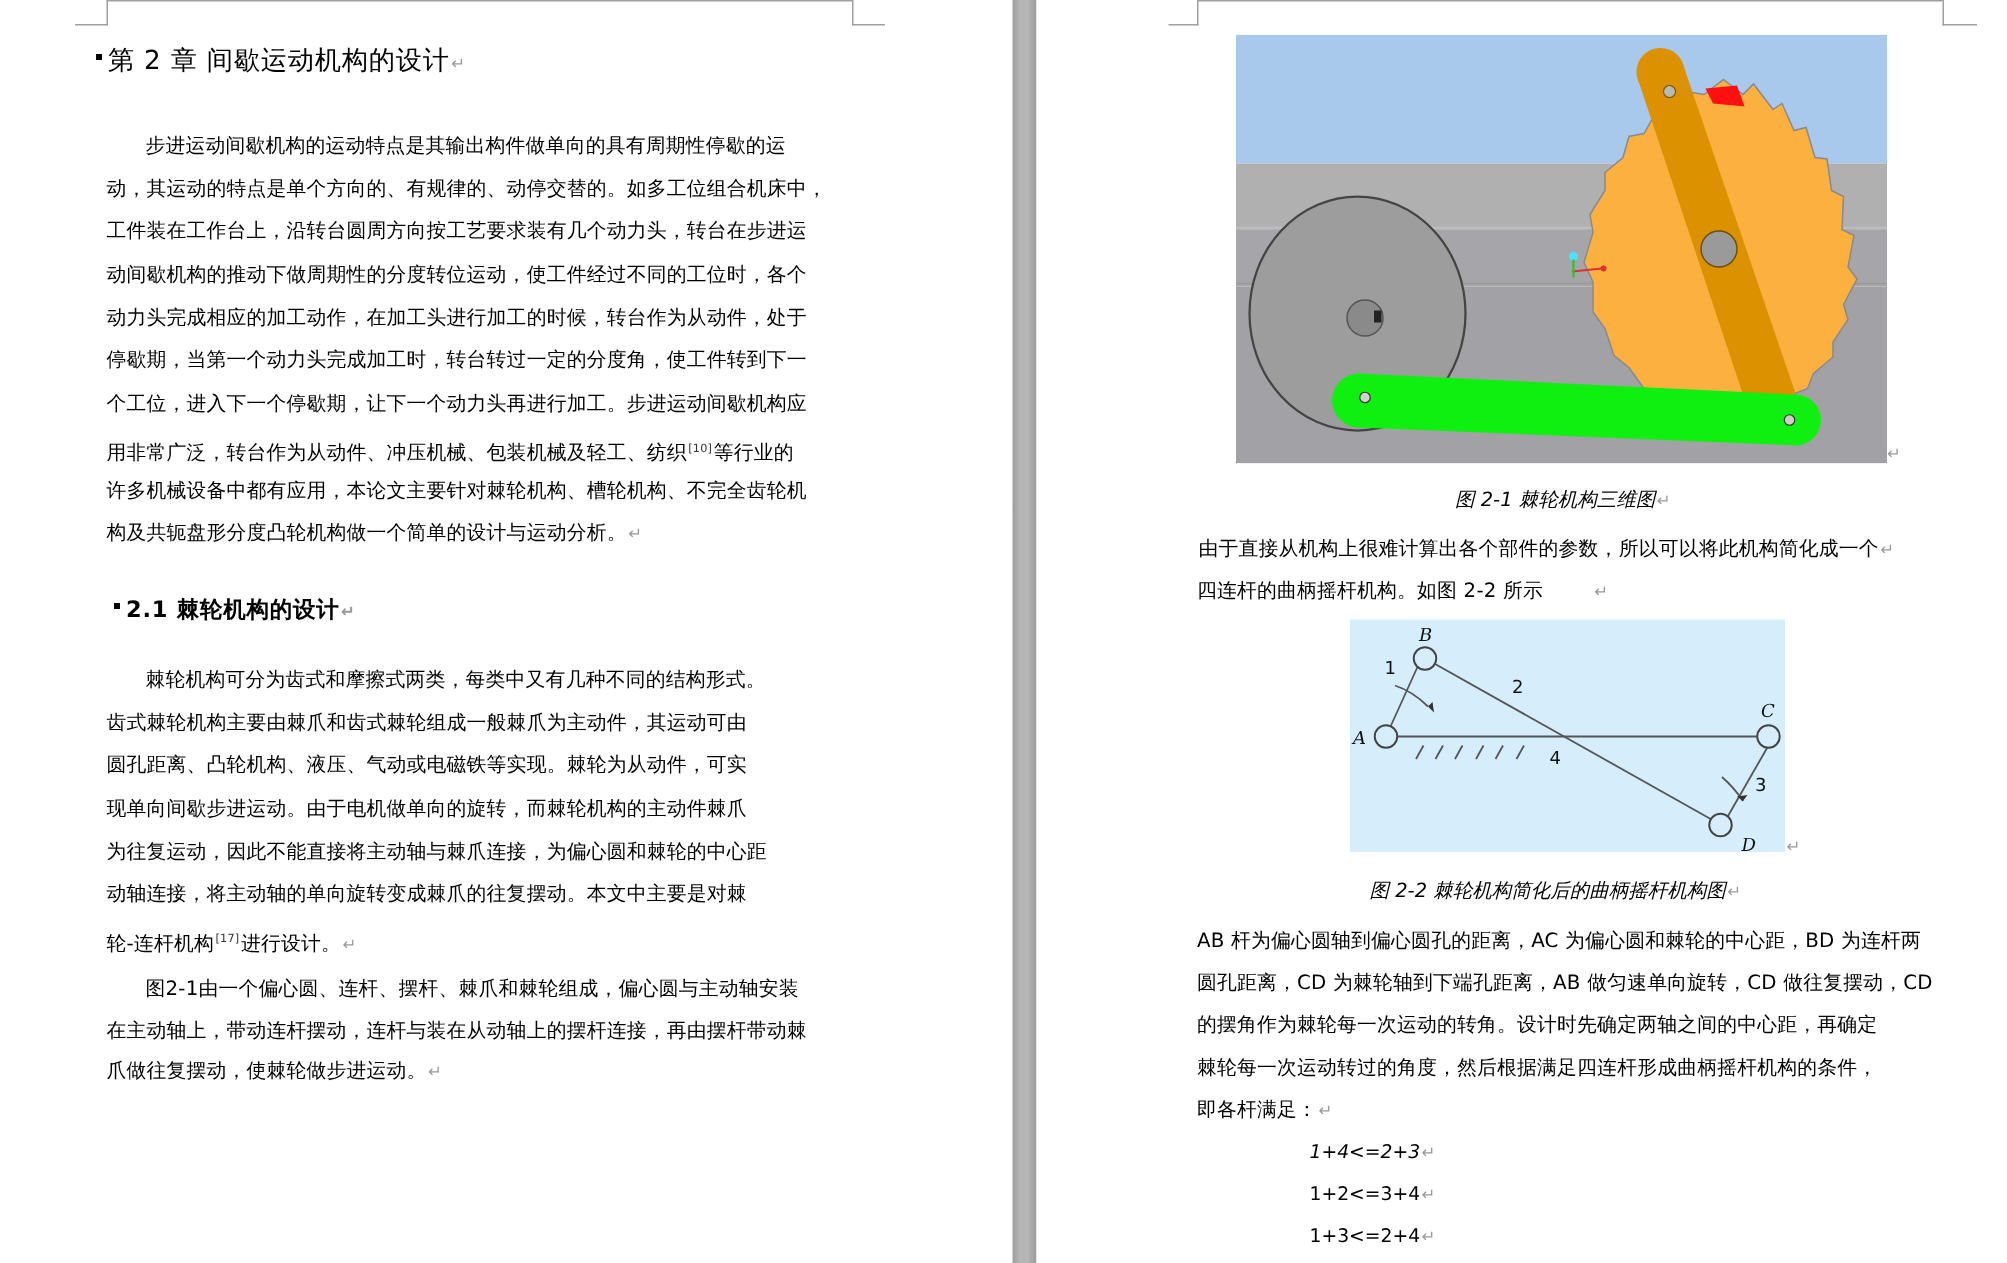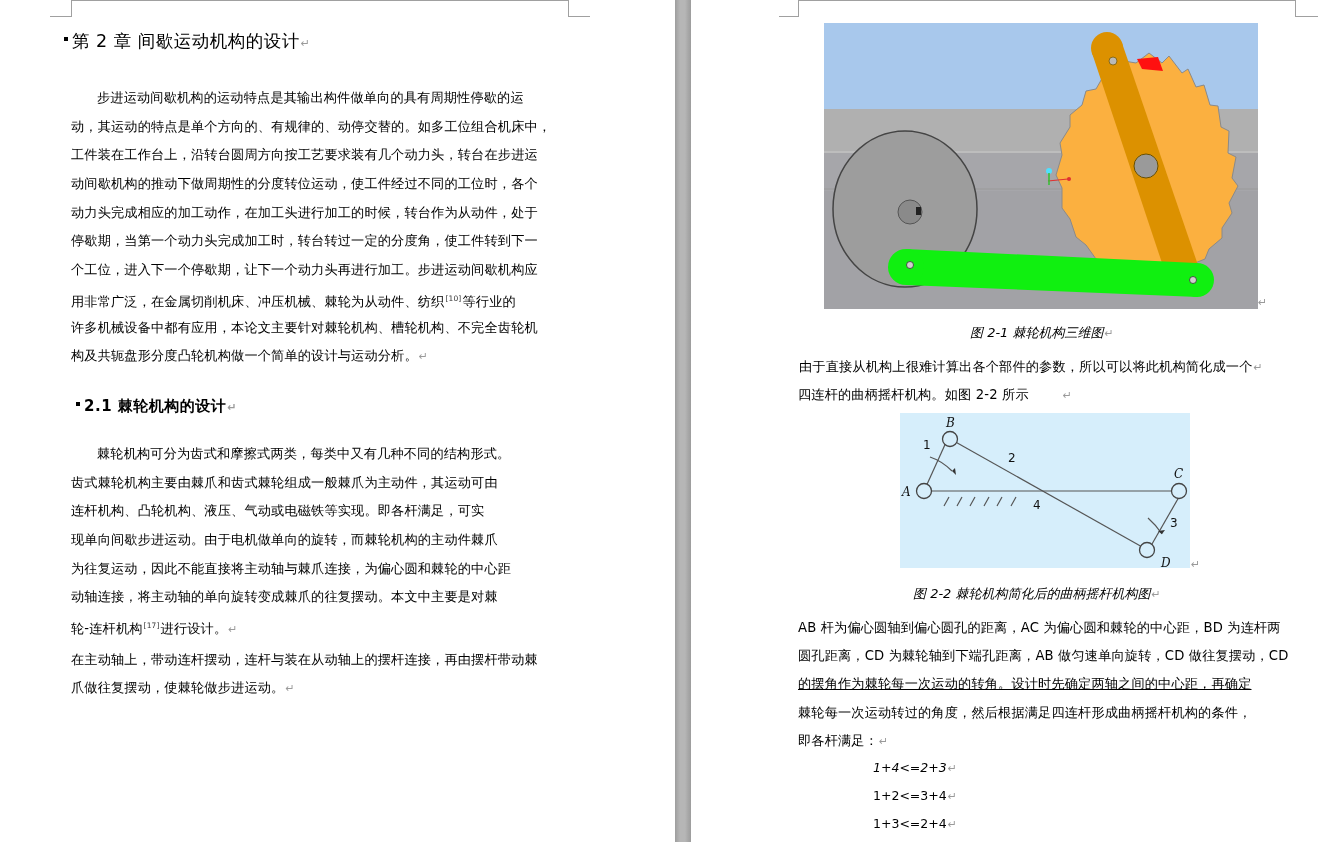--- a/index.html
+++ b/index.html
@@ -52,40 +52,41 @@
   </div>
 
   <div class="para p1" style="left:71px;top:84px;width:500px;">
     <div class="line indent">步进运动间歇机构的运动特点是其输出构件做单向的具有周期性停歇的运</div>
     <div class="line">动，其运动的特点是单个方向的、有规律的、动停交替的。如多工位组合机床中，</div>
     <div class="line">工件装在工作台上，沿转台圆周方向按工艺要求装有几个动力头，转台在步进运</div>
     <div class="line">动间歇机构的推动下做周期性的分度转位运动，使工件经过不同的工位时，各个</div>
     <div class="line">动力头完成相应的加工动作，在加工头进行加工的时候，转台作为从动件，处于</div>
     <div class="line">停歇期，当第一个动力头完成加工时，转台转过一定的分度角，使工件转到下一</div>
     <div class="line">个工位，进入下一个停歇期，让下一个动力头再进行加工。步进运动间歇机构应</div>
-    <div class="line"><span>用非常广泛，在金属切削机床、冲压机械、棘轮为从动件、纺织</span><sup class="ref">[10]</sup><span>等行业的</span></div>
+    <div class="line"><span>用非常广泛，转台作为从动件、冲压机械、包装机械及轻工、纺织</span><sup class="ref">[10]</sup><span>等行业的</span></div>
     <div class="line">许多机械设备中都有应用，本论文主要针对棘轮机构、槽轮机构、不完全齿轮机</div>
     <div class="line"><span>构及共轭盘形分度凸轮机构做一个简单的设计与运动分析。</span><span class="ret">↵</span></div>
   </div>
 
   <div class="h2">
     <span class="bullet"></span><span>2.1  棘轮机构的设计</span><span class="ret">↵</span>
   </div>
 
   <div class="para p2" style="left:71px;top:440px;width:500px;">
     <div class="line indent">棘轮机构可分为齿式和摩擦式两类，每类中又有几种不同的结构形式。</div>
     <div class="line">齿式棘轮机构主要由棘爪和齿式棘轮组成一般棘爪为主动件，其运动可由</div>
-    <div class="line">连杆机构、凸轮机构、液压、气动或电磁铁等实现。即各杆满足，可实</div>
+    <div class="line">圆孔距离、凸轮机构、液压、气动或电磁铁等实现。棘轮为从动件，可实</div>
     <div class="line">现单向间歇步进运动。由于电机做单向的旋转，而棘轮机构的主动件棘爪</div>
     <div class="line">为往复运动，因此不能直接将主动轴与棘爪连接，为偏心圆和棘轮的中心距</div>
     <div class="line">动轴连接，将主动轴的单向旋转变成棘爪的往复摆动。本文中主要是对棘</div>
     <div class="line"><span>轮-连杆机构</span><sup class="ref">[17]</sup><span>进行设计。</span><span class="ret">↵</span></div>
   </div>
 
   <div class="para p3" style="left:71px;top:646px;width:500px;">
+    <div class="line indent">图2-1由一个偏心圆、连杆、摆杆、棘爪和棘轮组成，偏心圆与主动轴安装</div>
     <div class="line">在主动轴上，带动连杆摆动，连杆与装在从动轴上的摆杆连接，再由摆杆带动棘</div>
     <div class="line"><span>爪做往复摆动，使棘轮做步进运动。</span><span class="ret">↵</span></div>
   </div>
 </div>
 
 <div class="gap"></div>
 
 <div class="page" id="page-right">
   <div class="crop tl" style="left:88px;top:0;width:19px;height:16px;"></div>
   <div class="crop tr" style="left:604px;top:0;width:22px;height:16px;"></div>
@@ -173,20 +174,20 @@
     </svg>
   </div>
   <span class="mark-ret" style="left:500px;top:558px;">↵</span>
 
   <div class="caption" style="left:222px;top:585px;">
     <span>图 2-2    棘轮机构简化后的曲柄摇杆机构图</span><span class="ret">↵</span>
   </div>
 
   <div class="rline" style="left:107px;top:614px;">AB 杆为偏心圆轴到偏心圆孔的距离，AC 为偏心圆和棘轮的中心距，BD 为连杆两</div>
   <div class="rline" style="left:107px;top:642px;">圆孔距离，CD 为棘轮轴到下端孔距离，AB 做匀速单向旋转，CD 做往复摆动，CD</div>
-  <div class="rline" style="left:107px;top:670px;text-decoration:underline;">的摆角作为棘轮每一次运动的转角。设计时先确定两轴之间的中心距，再确定</div>
+  <div class="rline" style="left:107px;top:670px;">的摆角作为棘轮每一次运动的转角。设计时先确定两轴之间的中心距，再确定</div>
   <div class="rline" style="left:107px;top:699px;">棘轮每一次运动转过的角度，然后根据满足四连杆形成曲柄摇杆机构的条件，</div>
   <div class="rline" style="left:107px;top:727px;"><span>即各杆满足：</span><span class="ret">↵</span></div>
 
   <div class="formula" style="top:760px;font-style:italic;"><span>1+4&lt;=2+3</span><span class="ret">↵</span></div>
   <div class="formula" style="top:788px;"><span>1+2&lt;=3+4</span><span class="ret">↵</span></div>
   <div class="formula" style="top:816px;text-align:center;"><span>1+3&lt;=2+4</span><span class="ret">↵</span></div>
 </div>
 
 </body></html>

